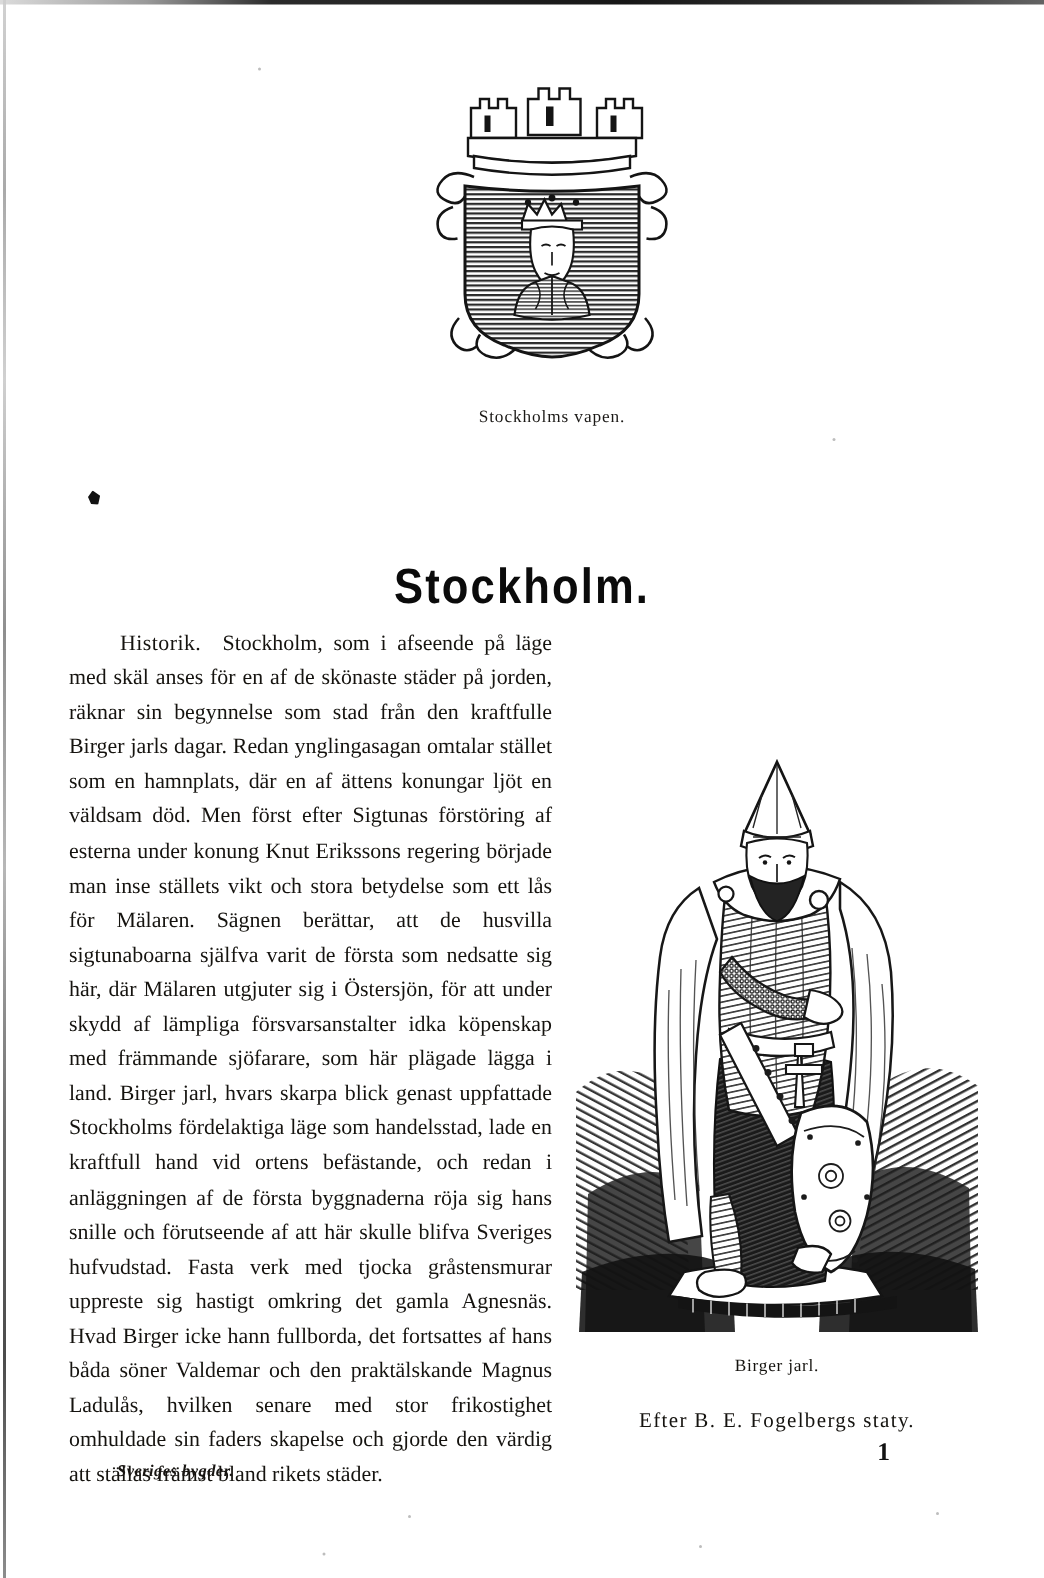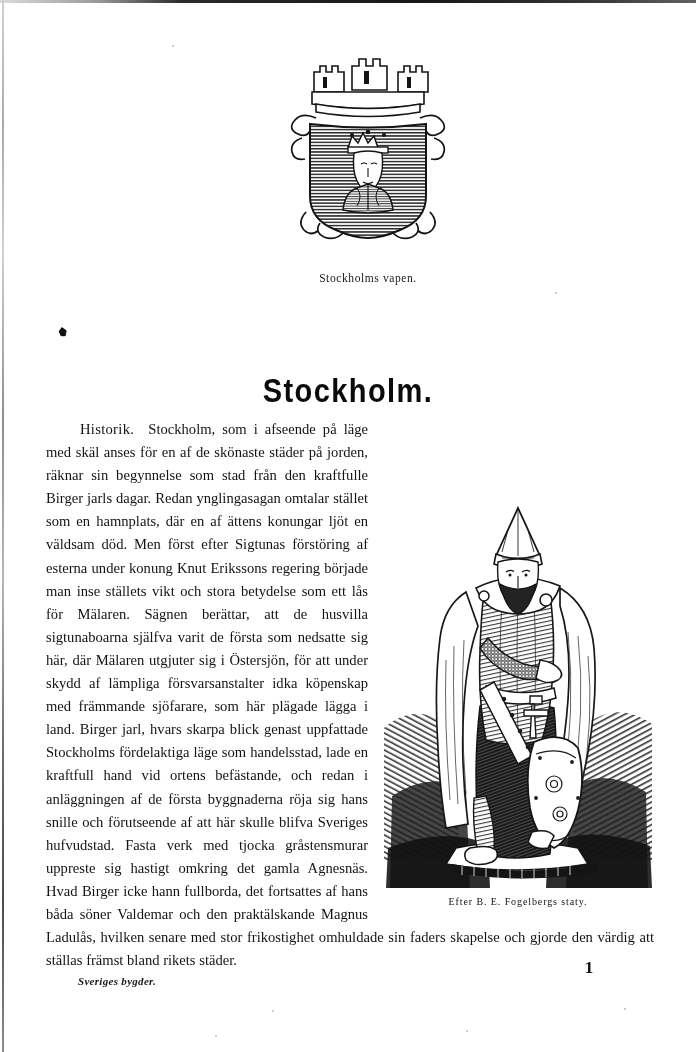--- a/index.html
+++ b/index.html
@@ -127,22 +127,22 @@
     height: 392px;
     display: block;
     margin: 0 auto;
   }
   #statue-caption-title {
     margin-top: 12px;
     font-size: 11.5px;
     letter-spacing: 0.5px;
   }
   #statue-caption-credit {
-    margin-top: 2px;
-    font-size: 10px;
+    margin-top: 13px;
+    font-size: 14px;
     letter-spacing: 0.9px;
   }
 
   
   #running-footer {
     position: absolute;
     left: 78px; top: 975px;
     font-style: italic;
     font-weight: 700;
     font-size: 11px;
@@ -381,20 +381,21 @@
             <circle cx="160" cy="344" r="1.9"></circle>
               <circle cx="186" cy="344" r="1.9"></circle>
           </g>
 
           <path d="M102 300 q10 30 8 54 l-16 4 q-6 -30 -4 -56 z" fill="url(#clothv)" stroke="#161616" stroke-width="1.4"></path>
           <path d="M86 352 q18 -4 26 2 q4 8 -4 12 q-16 6 -26 -2 q-4 -8 4 -12 z" fill="#ffffff" stroke="#141414" stroke-width="1.5"></path>
           <path d="M148 336 q16 -4 22 4 l-6 12 q-14 2 -20 -6 z" fill="#ffffff" stroke="#141414" stroke-width="1.5"></path>
         </svg>
       </div>
       <figcaption>
+        <div id="statue-caption-title">Birger jarl.</div>
         <div id="statue-caption-credit">Efter B. E. Fogelbergs staty.</div>
       </figcaption>
     </figure>
 
     <span id="first-indent"></span><span class="lead-label">Historik.</span><span>&nbsp; </span><span class="city-italic">Stockholm</span><span>, som i afseende på läge med skäl anses för en af de skönaste städer på jorden, räknar sin begynnelse som stad från den kraftfulle Birger jarls dagar. Redan ynglingasagan omtalar stället som en hamnplats, där en af ättens konungar ljöt en väldsam död. Men först efter Sigtunas förstöring af esterna under konung Knut Erikssons regering började man inse ställets vikt och stora betydelse som ett lås för Mälaren. Sägnen berättar, att de husvilla sigtunaboarna själfva varit de första som nedsatte sig här, där Mälaren utgjuter sig i Östersjön, för att under skydd af lämpliga försvarsanstalter idka köpenskap med främmande sjöfarare, som här plägade lägga i land. Birger jarl, hvars skarpa blick genast uppfattade Stockholms fördelaktiga läge som handelsstad, lade en kraftfull hand vid ortens befästande, och redan i anläggningen af de första byggnaderna röja sig hans snille och förutseende af att här skulle blifva Sveriges hufvudstad. Fasta verk med tjocka gråstensmurar uppreste sig hastigt omkring det gamla Agnesnäs. Hvad Birger icke hann fullborda, det fortsattes af hans båda söner Valdemar och den praktälskande Magnus Ladulås, hvilken senare med stor frikostighet omhuldade sin faders skapelse och gjorde den värdig att ställas främst bland rikets städer.</span>
   </div>
 
   <div id="running-footer">Sveriges bygder.</div>
   <div id="page-number">1</div>
 

